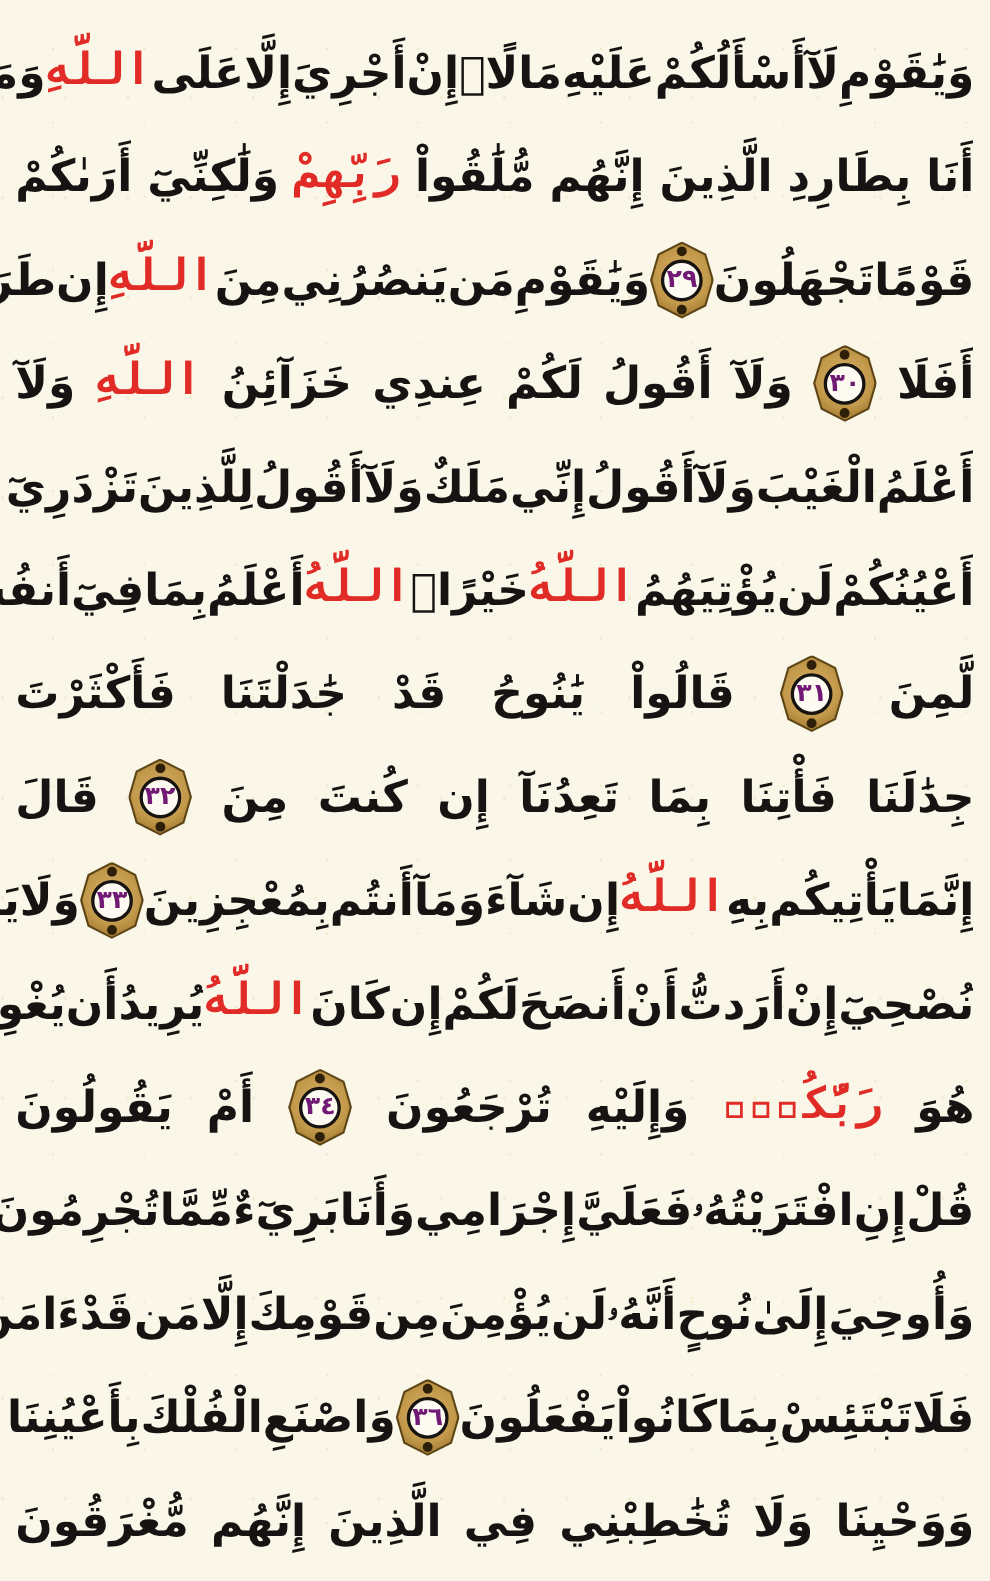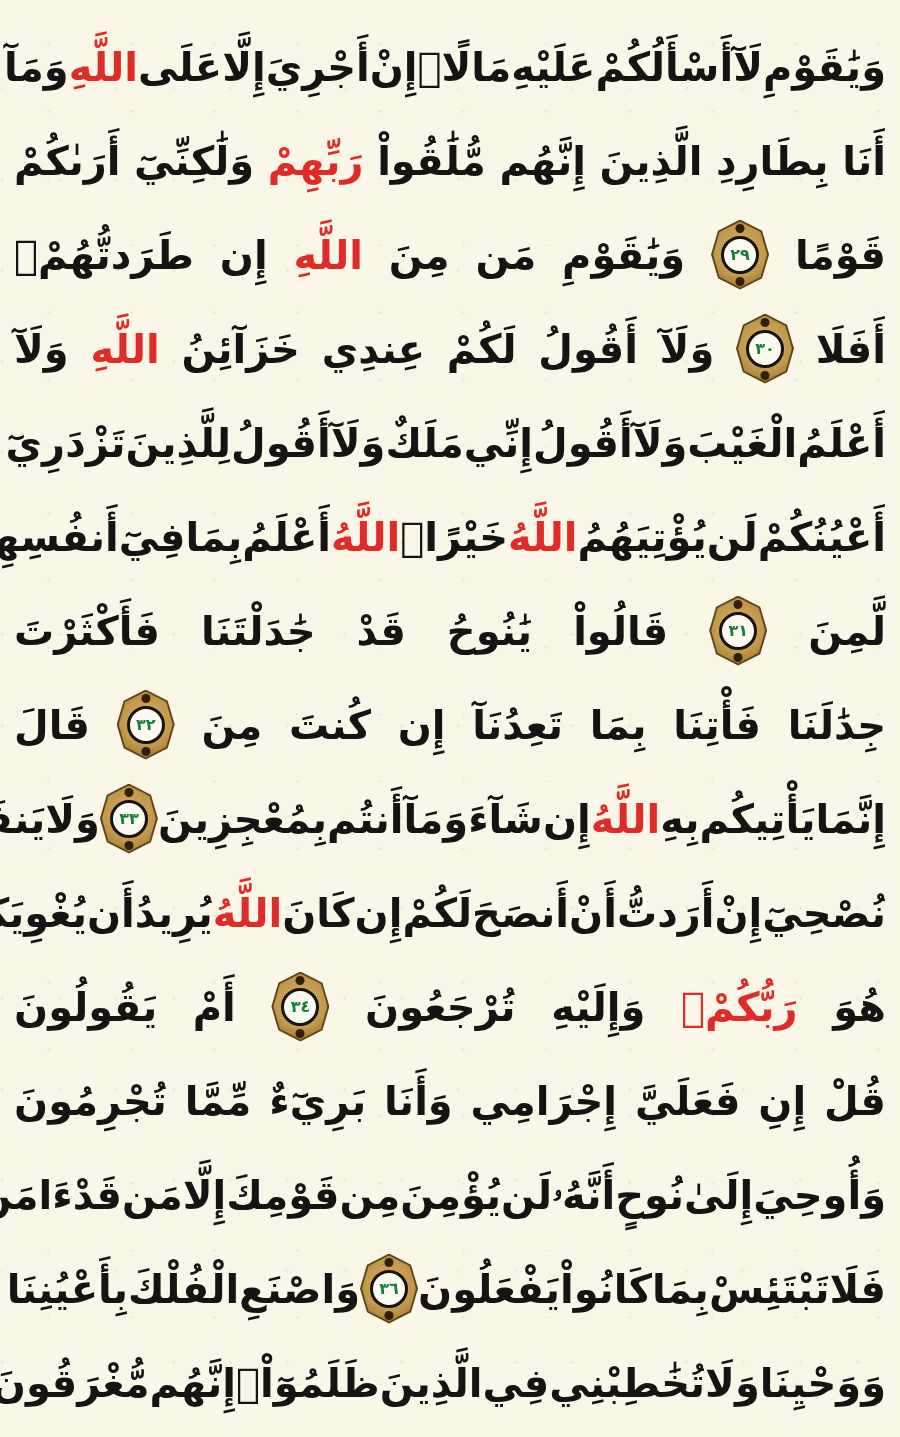--- a/index.html
+++ b/index.html
@@ -25,21 +25,21 @@
     display:flex;flex-direction:column;justify-content:space-between;
   }
   .line{
     direction:rtl;
     display:flex;align-items:center;justify-content:space-between;
     height:93px;
     font-size:40px;font-weight:700;color:var(--ink);
     white-space:nowrap;
   }
   .word{display:inline-block;line-height:1;}
-  .word.red{color:var(--red);}
+  .word.red{color:var(--red);font-family:Liberation Mono, monospace;}
   .marker{
     position:relative;flex:0 0 auto;
     width:58px;height:70px;
     display:inline-flex;align-items:center;justify-content:center;
     background:var(--gold-dark);
     clip-path:polygon(50% 0%,88% 16%,100% 50%,88% 84%,50% 100%,12% 84%,0% 50%,12% 16%);
   }
   .marker-mid{
     position:absolute;inset:2px;
     background:radial-gradient(circle at 50% 45%, #D9B469 0%, var(--gold) 55%, var(--gold-deep) 100%);
@@ -47,21 +47,21 @@
   }
   .marker-core{
     position:absolute;left:50%;top:50%;transform:translate(-50%,-50%);
     width:38px;height:38px;border-radius:50%;
     background:var(--core);
     border:3px solid #171310;
     box-sizing:border-box;
     display:flex;align-items:center;justify-content:center;
   }
   .marker-num{
-    font-size:16px;font-weight:700;color:#15803d;line-height:1;
+    font-size:23px;font-weight:700;color:#701a75;line-height:1;
     font-family:"DejaVu Sans",sans-serif;
   }
   .marker-dot{position:absolute;left:50%;transform:translateX(-50%);
     width:9px;height:9px;border-radius:50%;background:#2E2008;}
   .marker-dot.top{top:4px;}
   .marker-dot.bottom{bottom:4px;}
 </style>
 </head>
 <body>
 
@@ -84,30 +84,32 @@
       <span class="word">بِطَارِدِ</span>
       <span class="word">الَّذِينَ</span>
       <span class="word">إِنَّهُم</span>
       <span class="word">مُّلَٰقُواْ</span>
       <span class="word red">رَبِّهِمْ</span>
       <span class="word">وَلَٰكِنِّيٓ</span>
       <span class="word">أَرَىٰكُمْ</span>
     </div>
     <div class="line">
       <span class="word">قَوْمًا</span>
+      <span class="word">تَجْهَلُونَ</span>
       <span class="marker">
         <span class="marker-mid"></span>
         <span class="marker-dot top"></span>
         <span class="marker-dot bottom"></span>
         <span class="marker-core">
           <span class="marker-num">٢٩</span>
         </span>
       </span>
       <span class="word">وَيَٰقَوْمِ</span>
       <span class="word">مَن</span>
+      <span class="word">يَنصُرُنِي</span>
       <span class="word">مِنَ</span>
       <span class="word red">اللَّهِ</span>
       <span class="word">إِن</span>
       <span class="word">طَرَدتُّهُمْۚ</span>
     </div>
     <div class="line">
       <span class="word">أَفَلَا</span>
       <span class="marker">
         <span class="marker-mid"></span>
         <span class="marker-dot top"></span>
@@ -229,20 +231,21 @@
         <span class="marker-core">
           <span class="marker-num">٣٤</span>
         </span>
       </span>
       <span class="word">أَمْ</span>
       <span class="word">يَقُولُونَ</span>
     </div>
     <div class="line">
       <span class="word">قُلْ</span>
       <span class="word">إِنِ</span>
+      <span class="word">افْتَرَيْتُهُۥ</span>
       <span class="word">فَعَلَيَّ</span>
       <span class="word">إِجْرَامِي</span>
       <span class="word">وَأَنَا</span>
       <span class="word">بَرِيٓءٌ</span>
       <span class="word">مِّمَّا</span>
       <span class="word">تُجْرِمُونَ</span>
     </div>
     <div class="line">
       <span class="word">وَأُوحِيَ</span>
       <span class="word">إِلَىٰ</span>
@@ -274,17 +277,16 @@
       <span class="word">وَاصْنَعِ</span>
       <span class="word">الْفُلْكَ</span>
       <span class="word">بِأَعْيُنِنَا</span>
     </div>
     <div class="line">
       <span class="word">وَوَحْيِنَا</span>
       <span class="word">وَلَا</span>
       <span class="word">تُخَٰطِبْنِي</span>
       <span class="word">فِي</span>
       <span class="word">الَّذِينَ</span>
-      <span class="word">ظَلَمُوٓاْۚ</span>
       <span class="word">إِنَّهُم</span>
       <span class="word">مُّغْرَقُونَ</span>
     </div>
   </div>
 
 </body></html>

